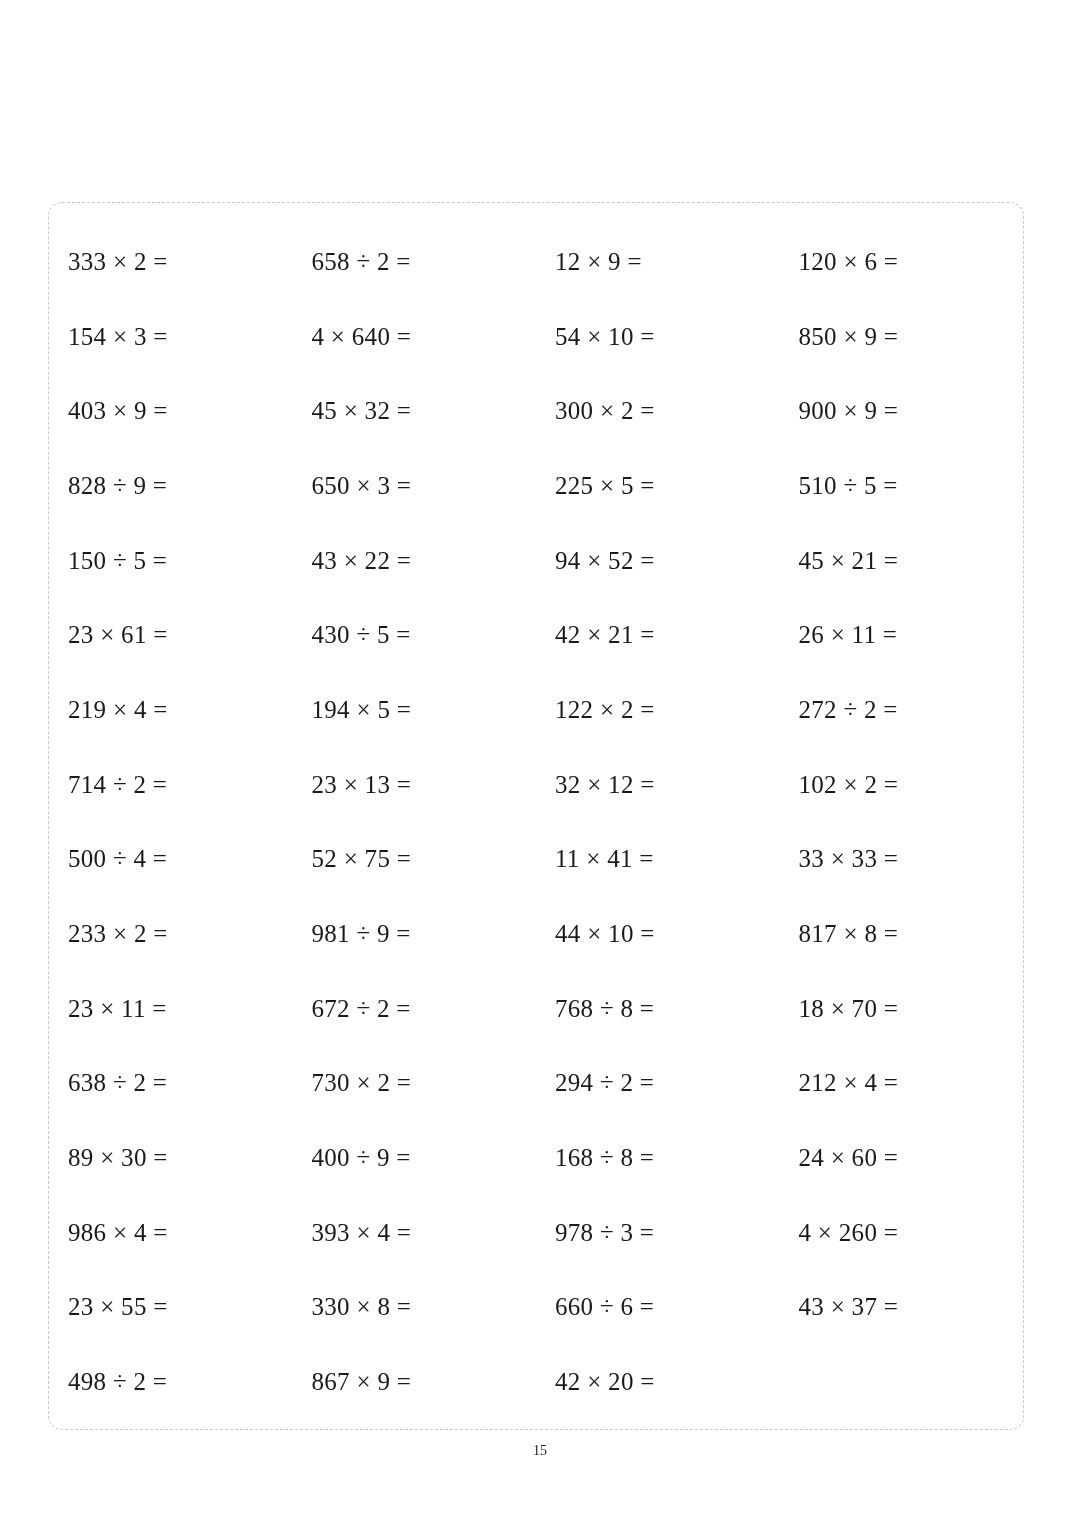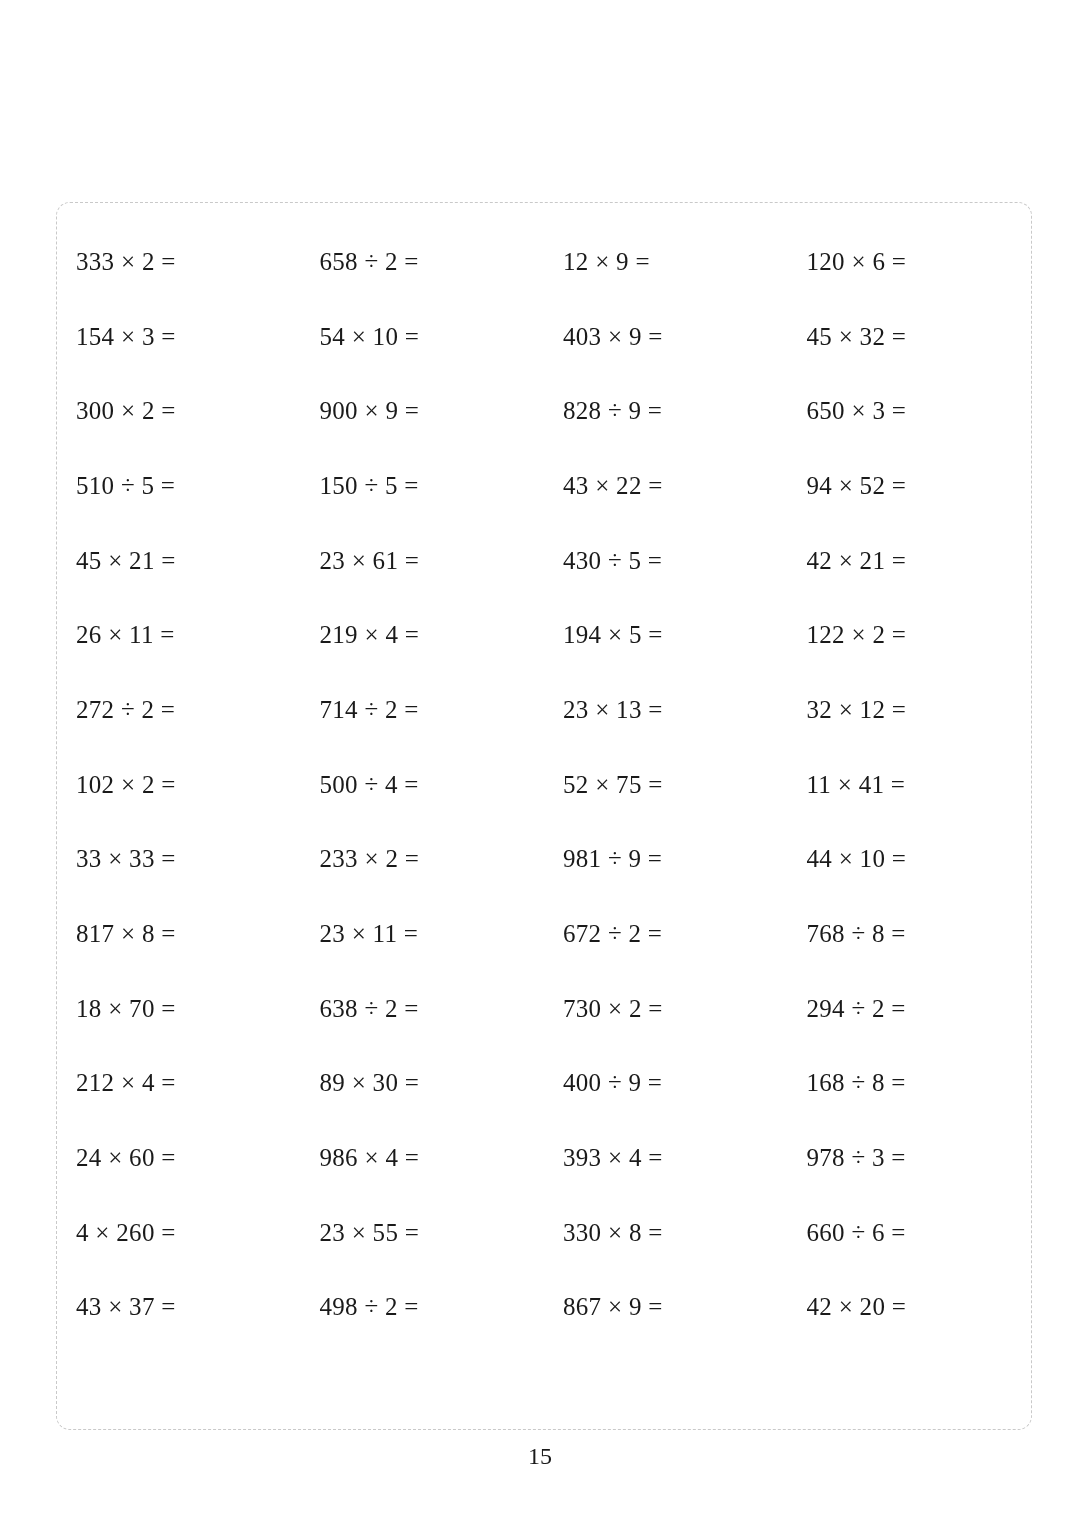--- a/index.html
+++ b/index.html
@@ -12,21 +12,21 @@
     height: 1527px;
     position: relative;
     font-family: "Liberation Serif", "DejaVu Serif", serif;
     color: #1a1a1a;
     overflow: hidden;
   }
 
   
   #worksheet-frame {
     position: absolute;
-    left: 56px;
+    left: 48px;
     top: 202px;
     width: 976px;
     height: 1228px;
     box-sizing: border-box;
     border: 1px dashed #c9c9c9;
     border-radius: 14px;
   }
 
   
   #problem-grid {
@@ -57,21 +57,21 @@
     font-family: "Liberation Serif", "DejaVu Serif", serif;
   }
 
   
   #page-number {
     position: absolute;
     left: 0;
     right: 0;
     top: 1443px;
     text-align: center;
-    font-size: 24px;
+    font-size: 14px;
     color: #1a1a1a;
     font-family: "Liberation Serif", "DejaVu Serif", serif;
   }
 </style>
 </head>
 <body>
 
 <div id="worksheet-frame">
   <div id="problem-grid">
       <div class="problem-cell">
@@ -83,39 +83,48 @@
       <div class="problem-cell">
         <span class="problem-expr">12 × 9 =</span>
       </div>
       <div class="problem-cell">
         <span class="problem-expr">120 × 6 =</span>
       </div>
       <div class="problem-cell">
         <span class="problem-expr">154 × 3 =</span>
       </div>
       <div class="problem-cell">
+        <span class="problem-expr">4 × 640 =</span>
+      </div>
+      <div class="problem-cell">
         <span class="problem-expr">54 × 10 =</span>
       </div>
       <div class="problem-cell">
+        <span class="problem-expr">850 × 9 =</span>
+      </div>
+      <div class="problem-cell">
         <span class="problem-expr">403 × 9 =</span>
       </div>
       <div class="problem-cell">
         <span class="problem-expr">45 × 32 =</span>
       </div>
       <div class="problem-cell">
         <span class="problem-expr">300 × 2 =</span>
       </div>
       <div class="problem-cell">
         <span class="problem-expr">900 × 9 =</span>
       </div>
       <div class="problem-cell">
         <span class="problem-expr">828 ÷ 9 =</span>
       </div>
       <div class="problem-cell">
         <span class="problem-expr">650 × 3 =</span>
+      </div>
+      <div class="problem-cell">
+        <span class="problem-expr">225 × 5 =</span>
       </div>
       <div class="problem-cell">
         <span class="problem-expr">510 ÷ 5 =</span>
       </div>
       <div class="problem-cell">
         <span class="problem-expr">150 ÷ 5 =</span>
       </div>
       <div class="problem-cell">
         <span class="problem-expr">43 × 22 =</span>
       </div>

